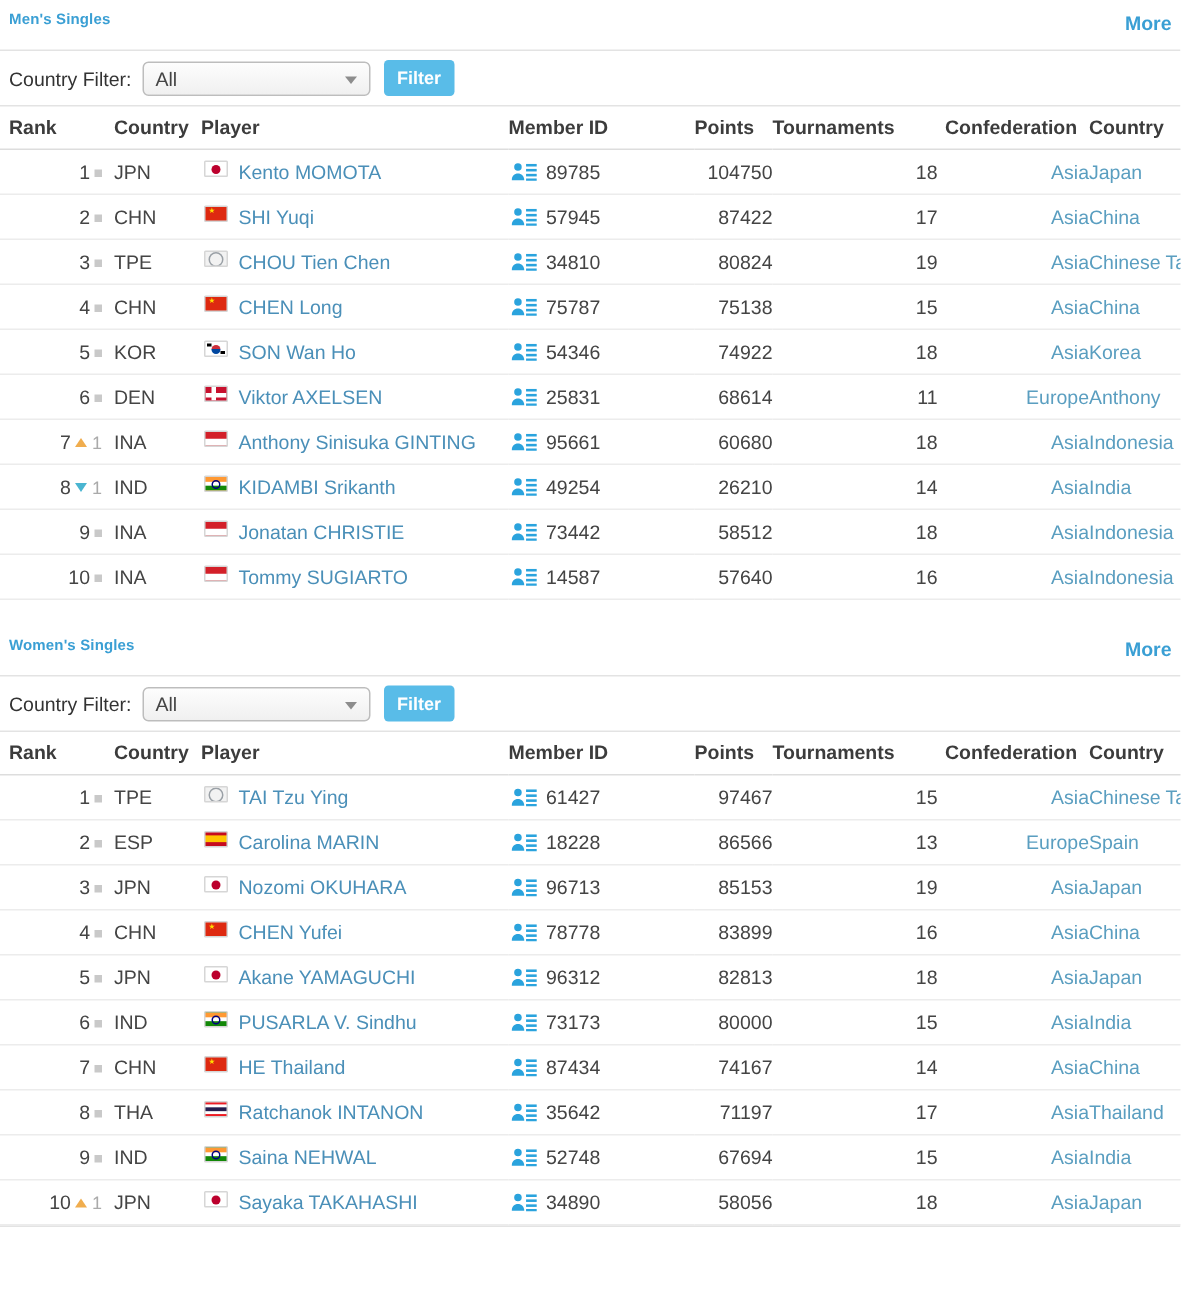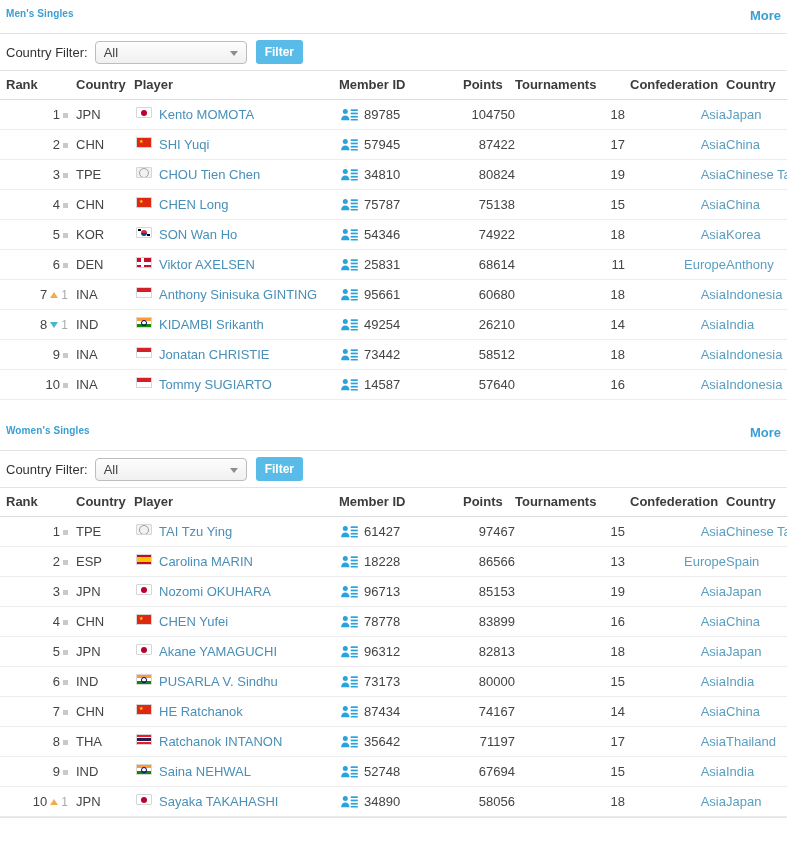--- a/index.html
+++ b/index.html
@@ -801,21 +801,21 @@
                 <span class="rank-inner">
                   <span class="mv-same"></span>
                 </span>
               </span></td>
             <td class="c-coun">CHN</td>
             <td class="c-player">
               <div class="player-cell">
                 <span class="flag" style="background:#de2910;">
                   <span style="position:absolute;left:2px;top:1px;color:#ffde00;font-size:5px;line-height:5px;">★</span>
                 </span>
-                <a class="player-name">HE Ratchanok</a>
+                <a class="player-name">HE Thailand</a>
               </div>
             </td>
             <td class="c-mid">
               <div class="mid-cell">
                 <svg width="17" height="13" viewBox="0 0 17 13">
                   <circle cx="4.3" cy="3.4" r="2.5" fill="#2aa3dd"></circle>
                   <path d="M0.1 12.2c0-2.9 1.9-4.6 4.2-4.6s4.2 1.7 4.2 4.6z" fill="#2aa3dd"></path>
                   <rect x="9.7" y="1.3" width="7.1" height="1.7" fill="#2aa3dd"></rect>
                   <rect x="9.7" y="4.6" width="7.1" height="1.7" fill="#2aa3dd"></rect>
                   <rect x="9.7" y="7.9" width="7.1" height="1.7" fill="#2aa3dd"></rect>

